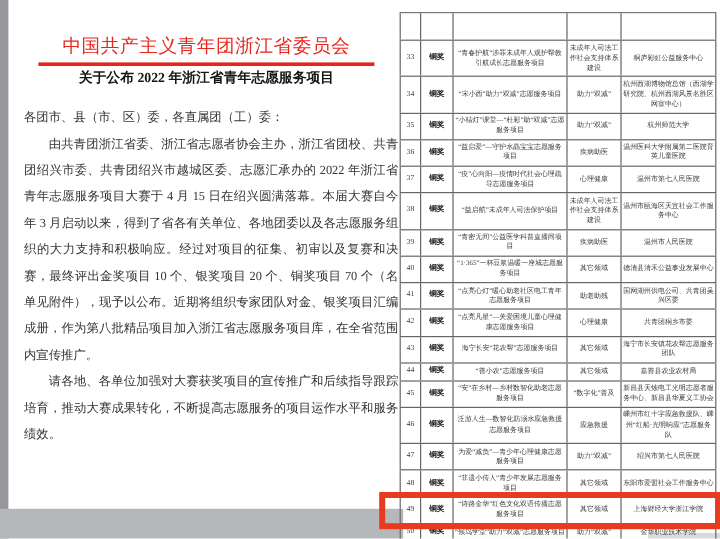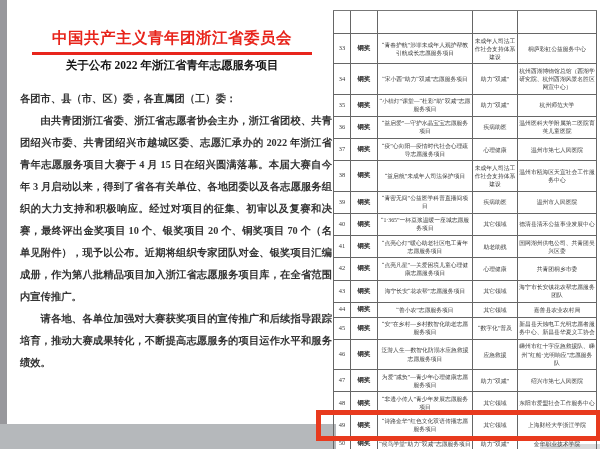--- a/index.html
+++ b/index.html
@@ -5,28 +5,28 @@
   html,body{margin:0;padding:0;background:#ffffff;}
   .stage{position:relative;width:600px;height:449px;background:#ffffff;overflow:hidden;
          font-family:"Liberation Serif","DejaVu Serif",serif;}
   
   .edge-left{position:absolute;left:0;top:0;width:7px;height:449px;background:#98989c;}
   .bottom-gray{position:absolute;left:0;top:424px;width:336px;height:25px;background:#b5b8bb;}
   .bottom-gray2{position:absolute;left:540px;top:444px;width:60px;height:5px;background:#d9dadb;}
 
   
   .doc{position:absolute;left:12px;top:28px;width:320px;}
-  .org-title{color:#e8251c;font-weight:bold;font-size:15.5px;text-align:center;
+  .org-title{color:#e8251c;font-weight:normal;font-size:15.5px;text-align:center;
              letter-spacing:.5px;white-space:nowrap;}
   .red-rule{height:3px;background:#e8251c;margin:3px 20px 0 20px;}
   .doc-title{font-size:11.5px;font-weight:bold;color:#151515;
              text-align:center;line-height:1.85;padding:0 18px;}
   .body-text{margin-top:12px;font-size:10.3px;line-height:22px;color:#333;
              text-align:justify;padding:0 0 0 8px;}
-  .para{margin:0;text-indent:2em;font-weight:bold;}
+  .para{margin:0;text-indent:2em;}
   .para.no-indent{text-indent:0;}
 
   
   .awards-table{position:absolute;left:333px;top:10px;width:264px;
                 border-top:.8px solid #777;}
   .trow{display:flex;align-items:stretch;border-bottom:.8px solid #666;}
   .cell{border-right:.8px solid #666;display:flex;align-items:center;justify-content:center;
         text-align:center;font-size:5.8px;line-height:1.4;color:#3a3a3a;
         padding:2.5px 1px;box-sizing:border-box;word-break:break-all;}
   .c-no{width:18px;flex:none;font-size:6.4px;}

